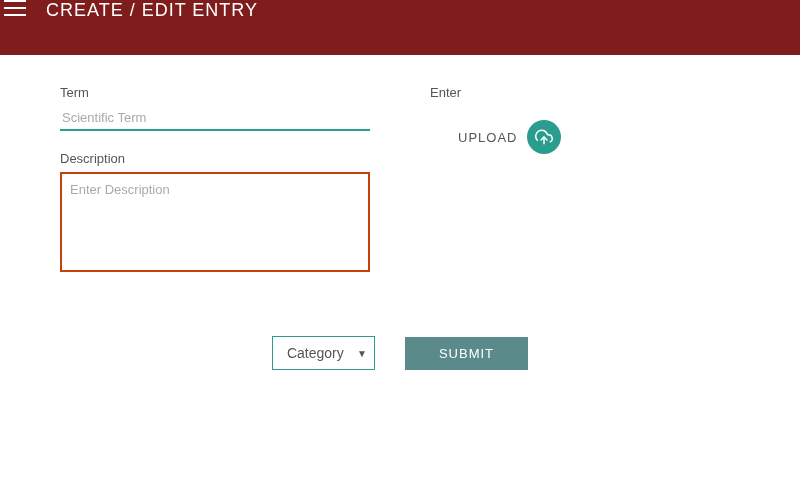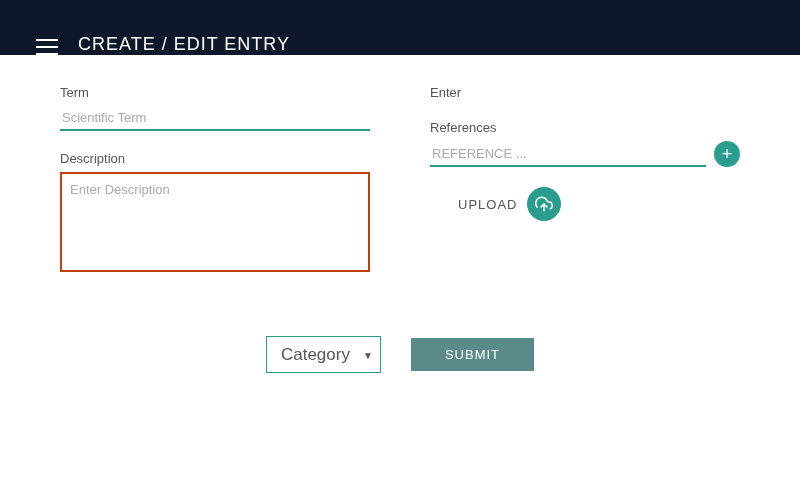--- a/index.html
+++ b/index.html
@@ -10,25 +10,25 @@
     }
 
     body {
       width: 800px;
       height: 500px;
       overflow: hidden;
       background: #f5f5f5;
     }
 
     header {
-      background: #0f172a;
+      background: #7f1d1d;
       height: 55px;
       display: flex;
-      align-items: flex-end;
-      padding: 0 36px;
+      align-items: flex-start;
+      padding: 0 4px;
       gap: 20px;
     }
 
     .hamburger-icon {
       display: flex;
       flex-direction: column;
       gap: 5px;
       cursor: pointer;
     }
 
@@ -172,21 +172,21 @@
       justify-content: center;
       align-items: center;
       margin-top: 40px;
       gap: 30px;
     }
 
     .category-select {
       border: 1.5px solid #2a9d8f;
       background: white;
       padding: 8px 30px 8px 14px;
-      font-size: 17px;
+      font-size: 14px;
       color: #555;
       cursor: pointer;
       outline: none;
       appearance: none;
       -webkit-appearance: none;
       background-image: none;
       position: relative;
     }
 
     .select-wrapper {
@@ -241,29 +241,20 @@
         <label>Description</label>
         <textarea class="description-textarea" placeholder="Enter Description" style=""></textarea>
       </div>
     </div>
 
     <div>
       <div class="form-group">
         <label>Enter</label>
       </div>
 
-      <div class="form-group">
-        <label>References</label>
-        <div class="references-row">
-          <input type="text" class="reference-input" placeholder="REFERENCE ..." style="">
-          <button class="add-reference-btn">
-            <span>+</span>
-          </button>
-        </div>
-      </div>
 
       <div class="upload-section">
         <label class="upload-label">UPLOAD</label>
         <button class="upload-icon-btn">
           <svg width="18" height="18" viewBox="0 0 24 24" fill="none">
             <polyline points="16 16 12 12 8 16" stroke="white" stroke-width="2" stroke-linecap="round" stroke-linejoin="round"></polyline>
             <line x1="12" y1="12" x2="12" y2="21" stroke="white" stroke-width="2" stroke-linecap="round"></line>
             <path d="M20.39 18.39A5 5 0 0 0 18 9h-1.26A8 8 0 1 0 3 16.3" stroke="white" stroke-width="2" stroke-linecap="round" stroke-linejoin="round" fill="none"></path>
           </svg>
         </button>

